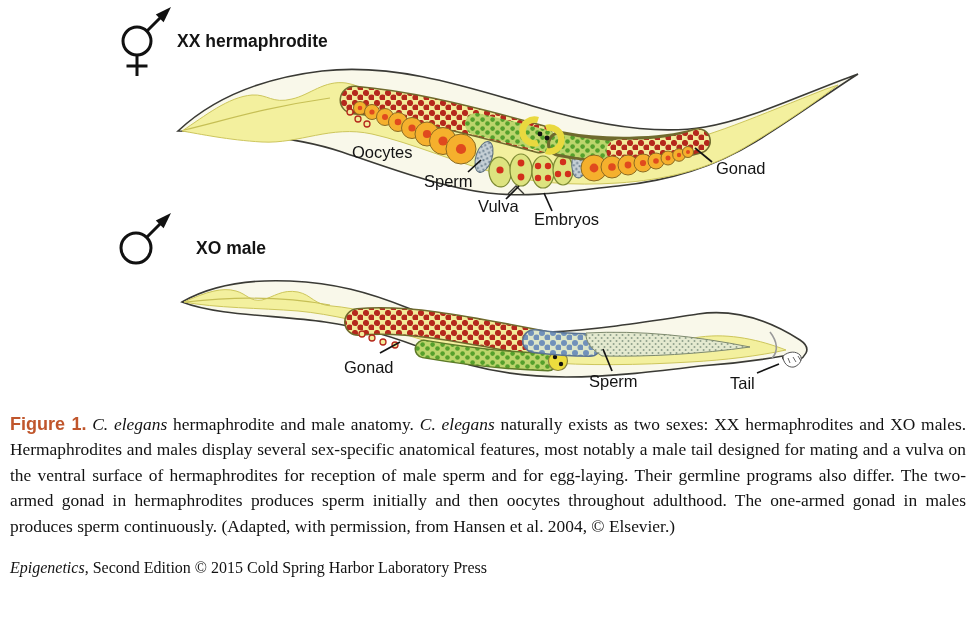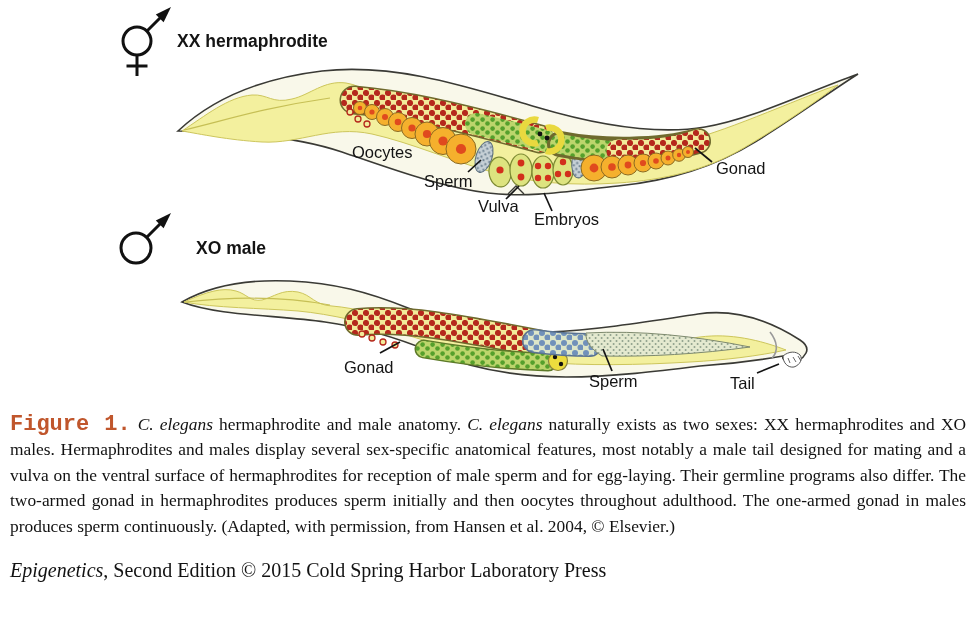--- a/index.html
+++ b/index.html
@@ -11,25 +11,25 @@
     font-family:"Liberation Sans", sans-serif;
     font-size:16.5px; fill:#141414;
   }
   svg text.sym { font-weight:700; font-size:17.5px; }
   .leader { stroke:#141414; stroke-width:1.7; fill:none; }
   .caption {
     padding:6px 14px 0 10px;
     font-size:17.4px; line-height:25.4px; text-align:justify;
   }
   .figlabel {
-    color:#c0562c; font-family:Liberation Mono, monospace;
-    font-weight:bold; font-size:22px; margin-right:0.32em;
+    color:#c0562c; font-family:Liberation Sans, sans-serif;
+    font-weight:bold; font-size:18px; margin-right:0.32em;
   }
   .it { font-style:italic;font-family:Liberation Serif, serif; }
-  .footer { padding:20px 14px 0 10px; font-size:20px; }
+  .footer { padding:20px 14px 0 10px; font-size:16px; }
 </style>
 </head>
 <body>
 
 
 
 <svg width="980" height="402" viewBox="0 0 980 402">
   <defs>
     <pattern id="pRed" width="11" height="10" patternUnits="userSpaceOnUse">
       <rect width="11" height="10" fill="#f2eb9a"></rect>

